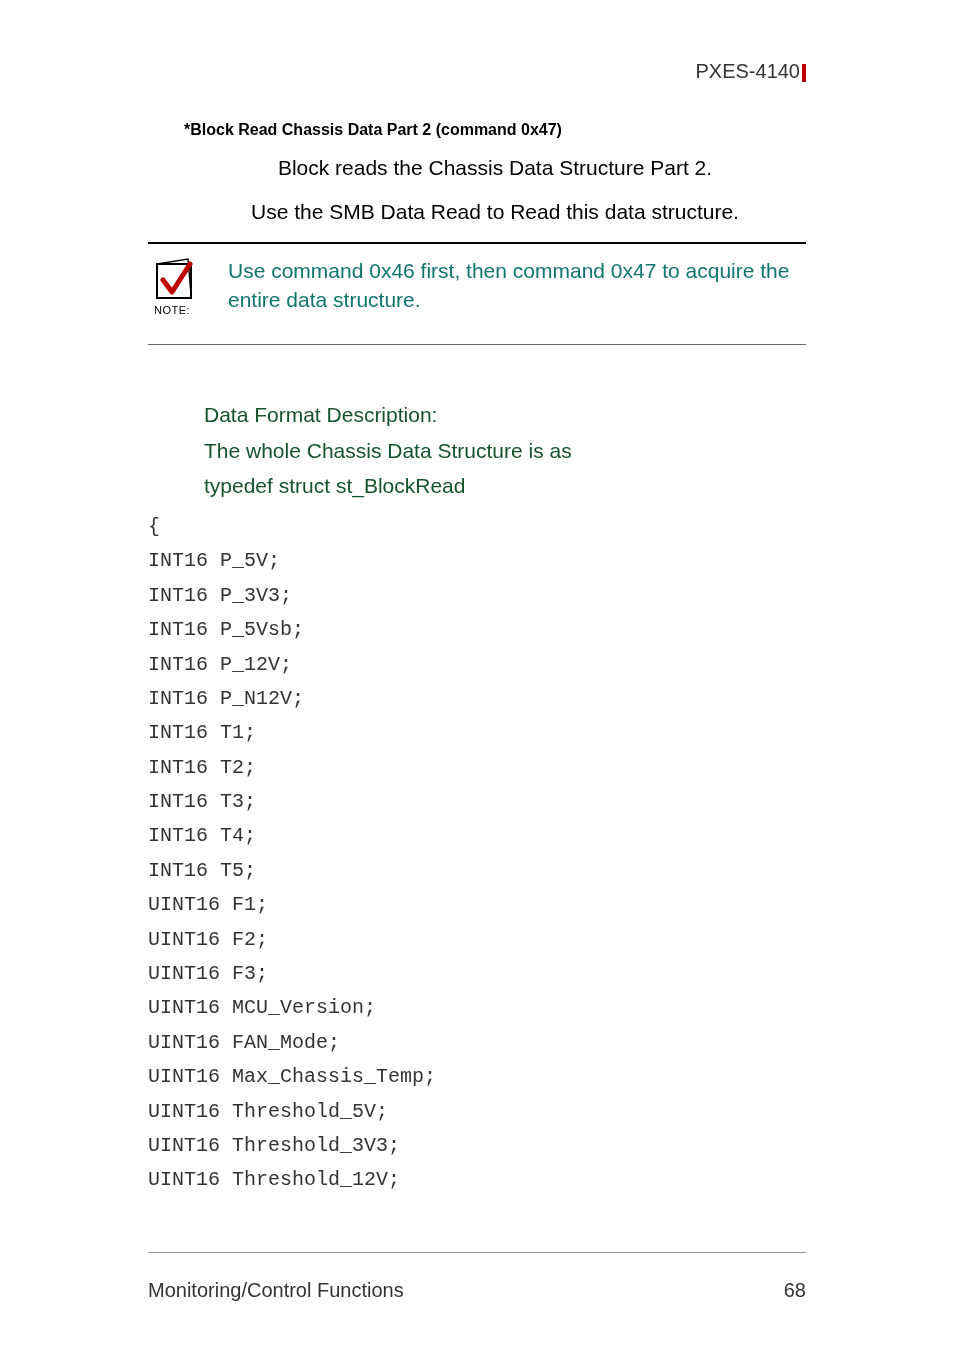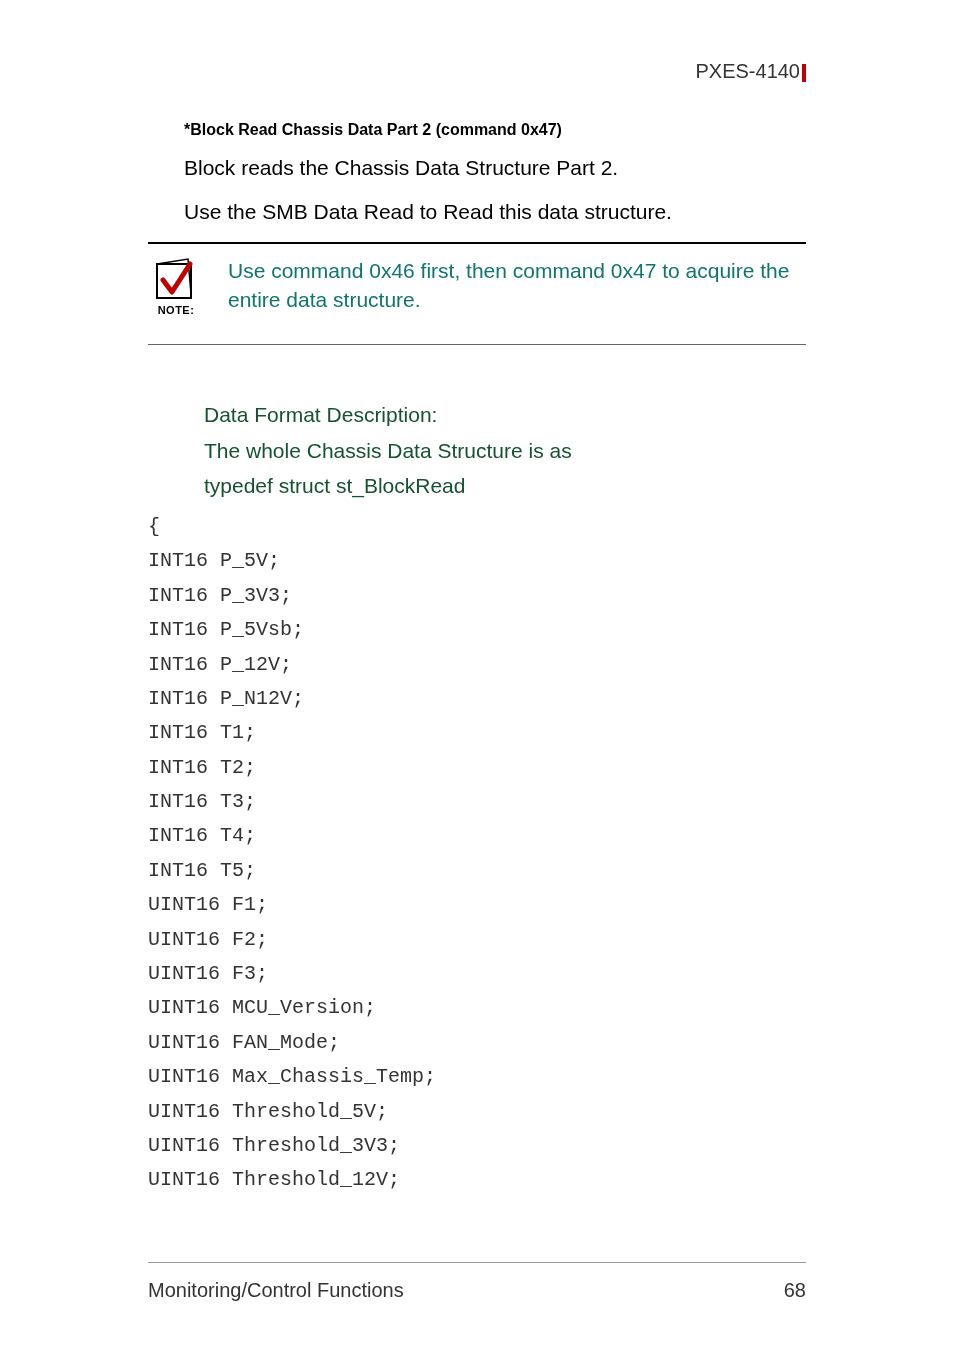--- a/index.html
+++ b/index.html
@@ -35,38 +35,38 @@
       color: #000;
       margin-left: 36px;
       margin-bottom: 14px;
     }
     .body-text {
       font-size: 21px;
       color: #000;
       margin-left: 36px;
       margin-bottom: 14px;
       line-height: 1.45;
+      text-align: center;
     }
     .note-block {
       border-top: 2px solid #000;
       border-bottom: 1px solid #666;
       margin-top: 10px;
       padding: 12px 0 28px 0;
       display: flex;
       align-items: flex-start;
       gap: 30px;
     }
     .note-icon-wrap {
       display: flex;
       flex-direction: column;
-      align-items: center;
+      align-items: flex-start;
       margin-left: 6px;
       gap: 4px;
       flex-shrink: 0;
-      font-weight: bold;
     }
     .note-icon {
       width: 44px;
       height: 44px;
     }
     .note-caption {
       font-size: 11px;
       color: #000;
       letter-spacing: 0.5px;
     }
@@ -92,21 +92,21 @@
       color: #333;
       line-height: 1.72;
       white-space: pre;
     }
     .footer {
       position: absolute;
       bottom: 52px;
       left: 148px;
       right: 148px;
       border-top: 1px solid #999;
-      padding-top: 16px;
+      padding-top: 26px;
       display: flex;
       justify-content: space-between;
       font-size: 20px;
       color: #333;
     }
   </style>
 </head>
 <body>
 
 <div class="page">

